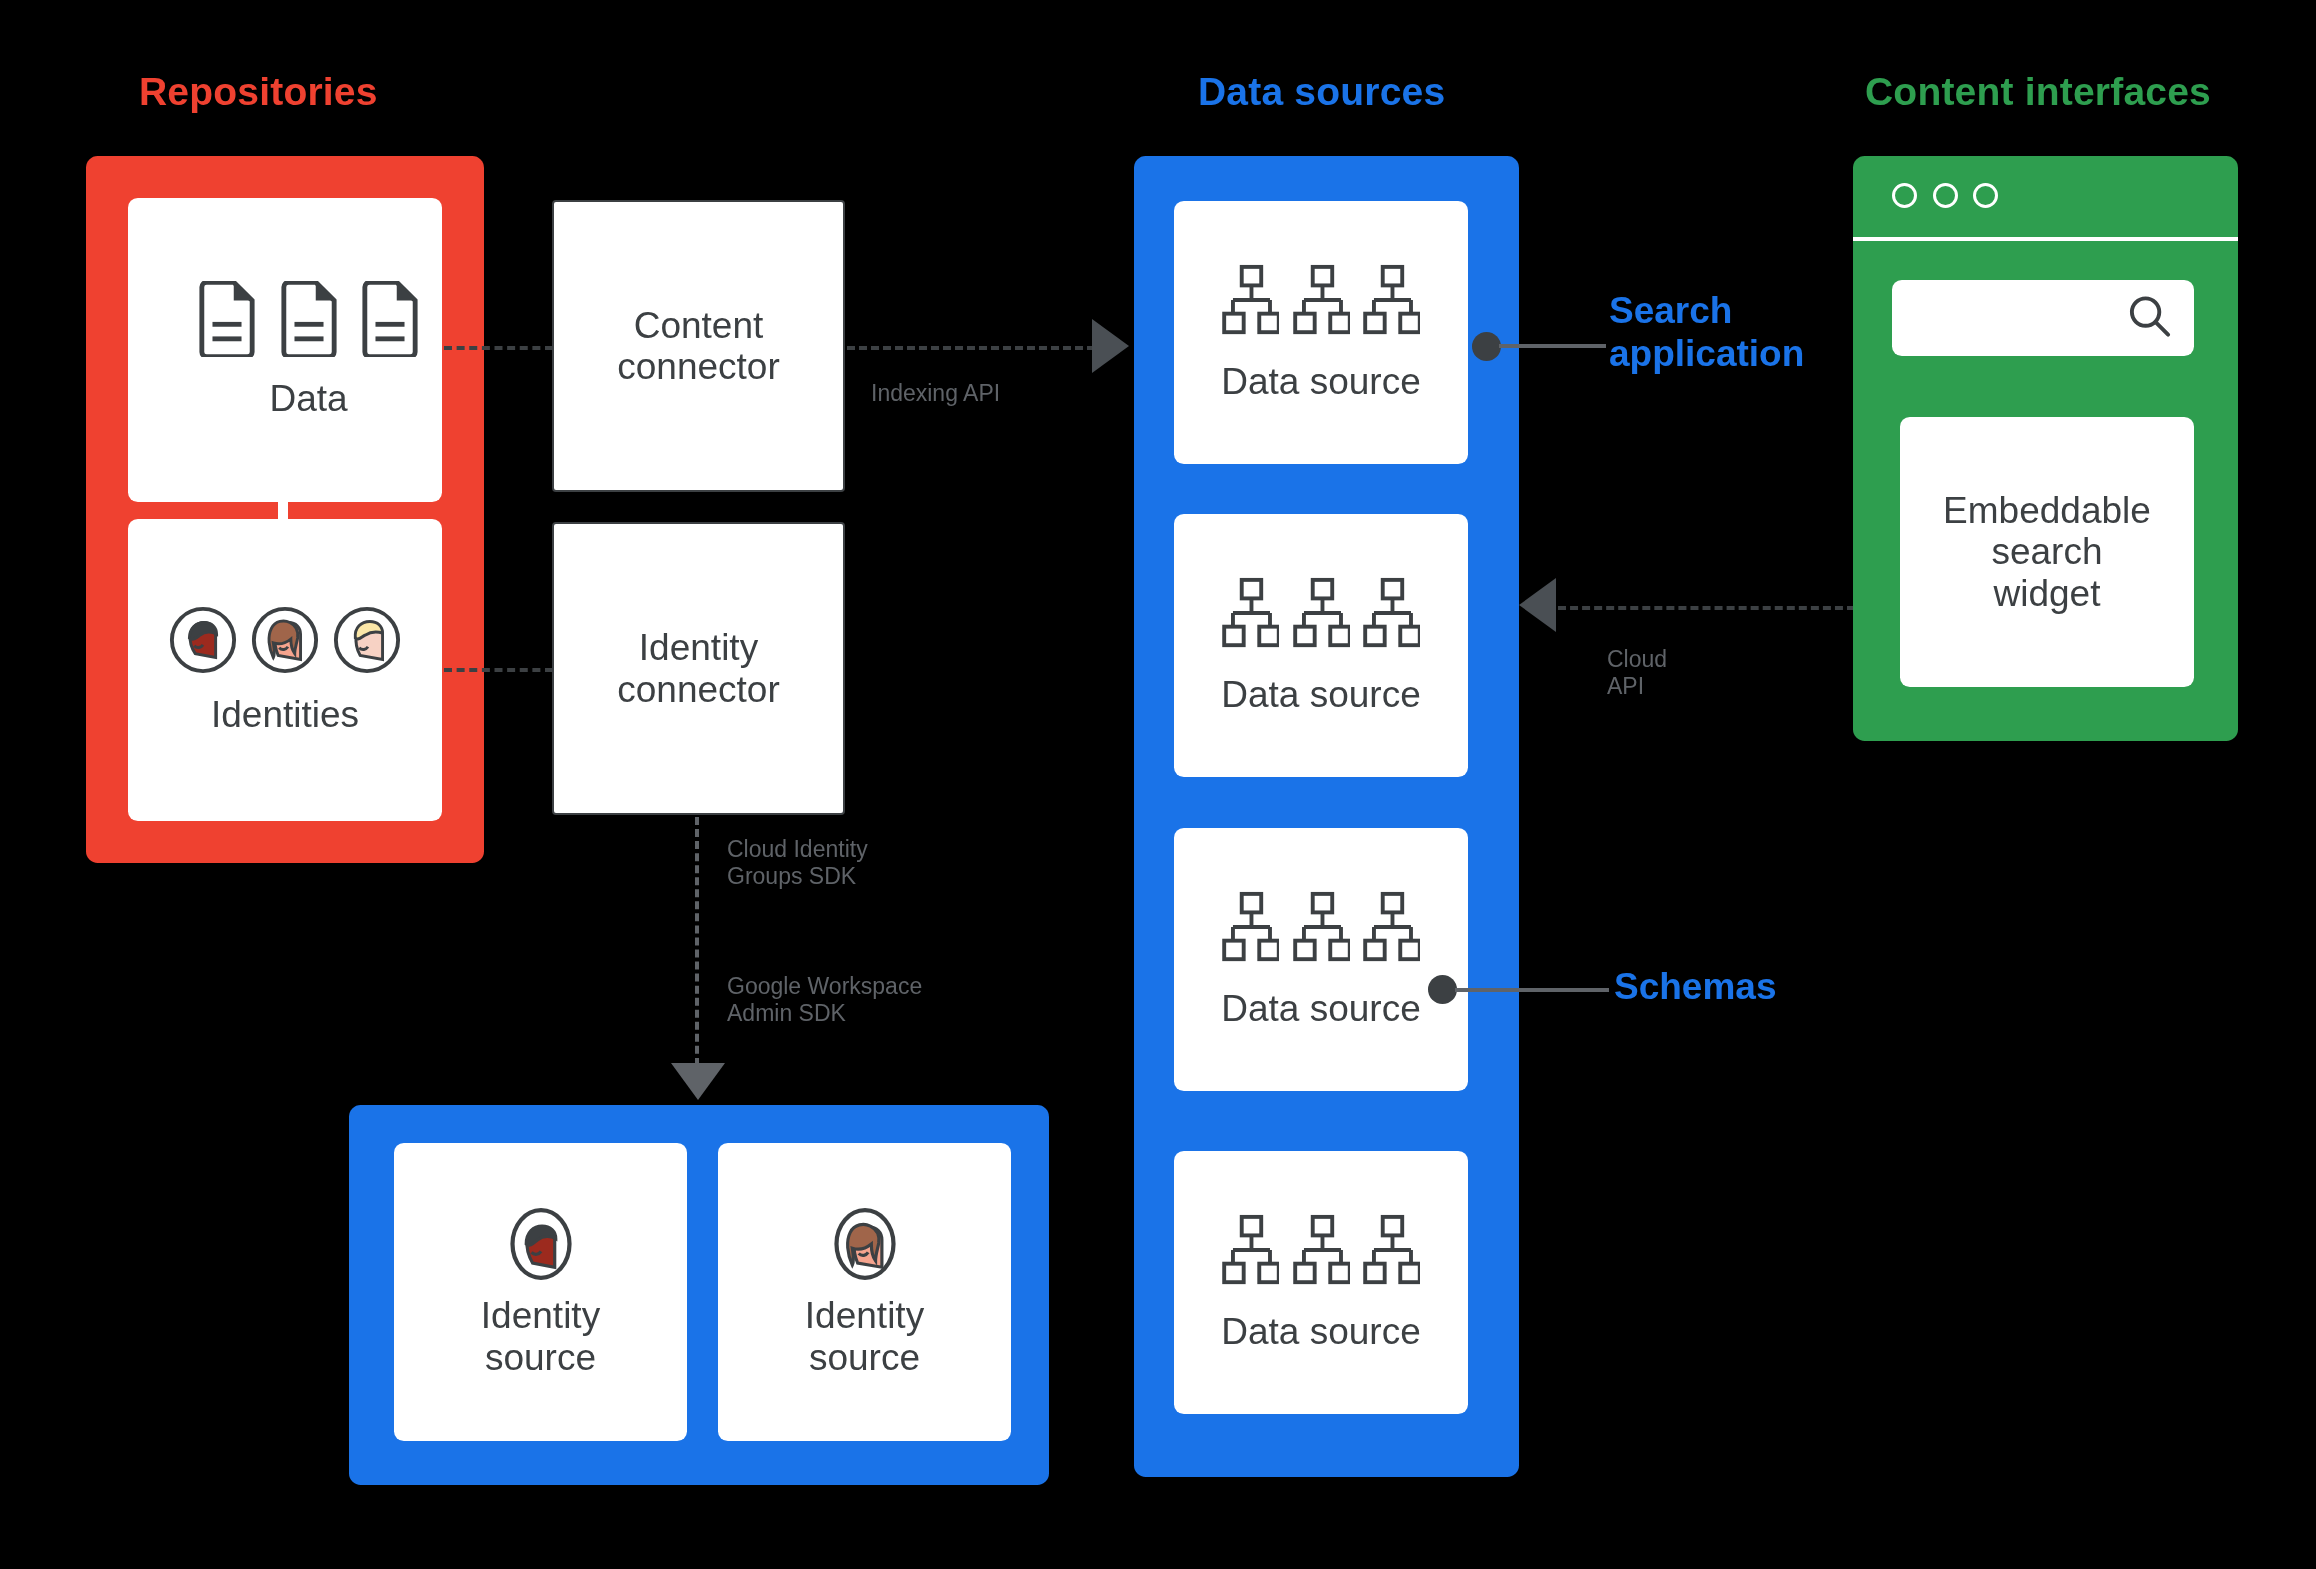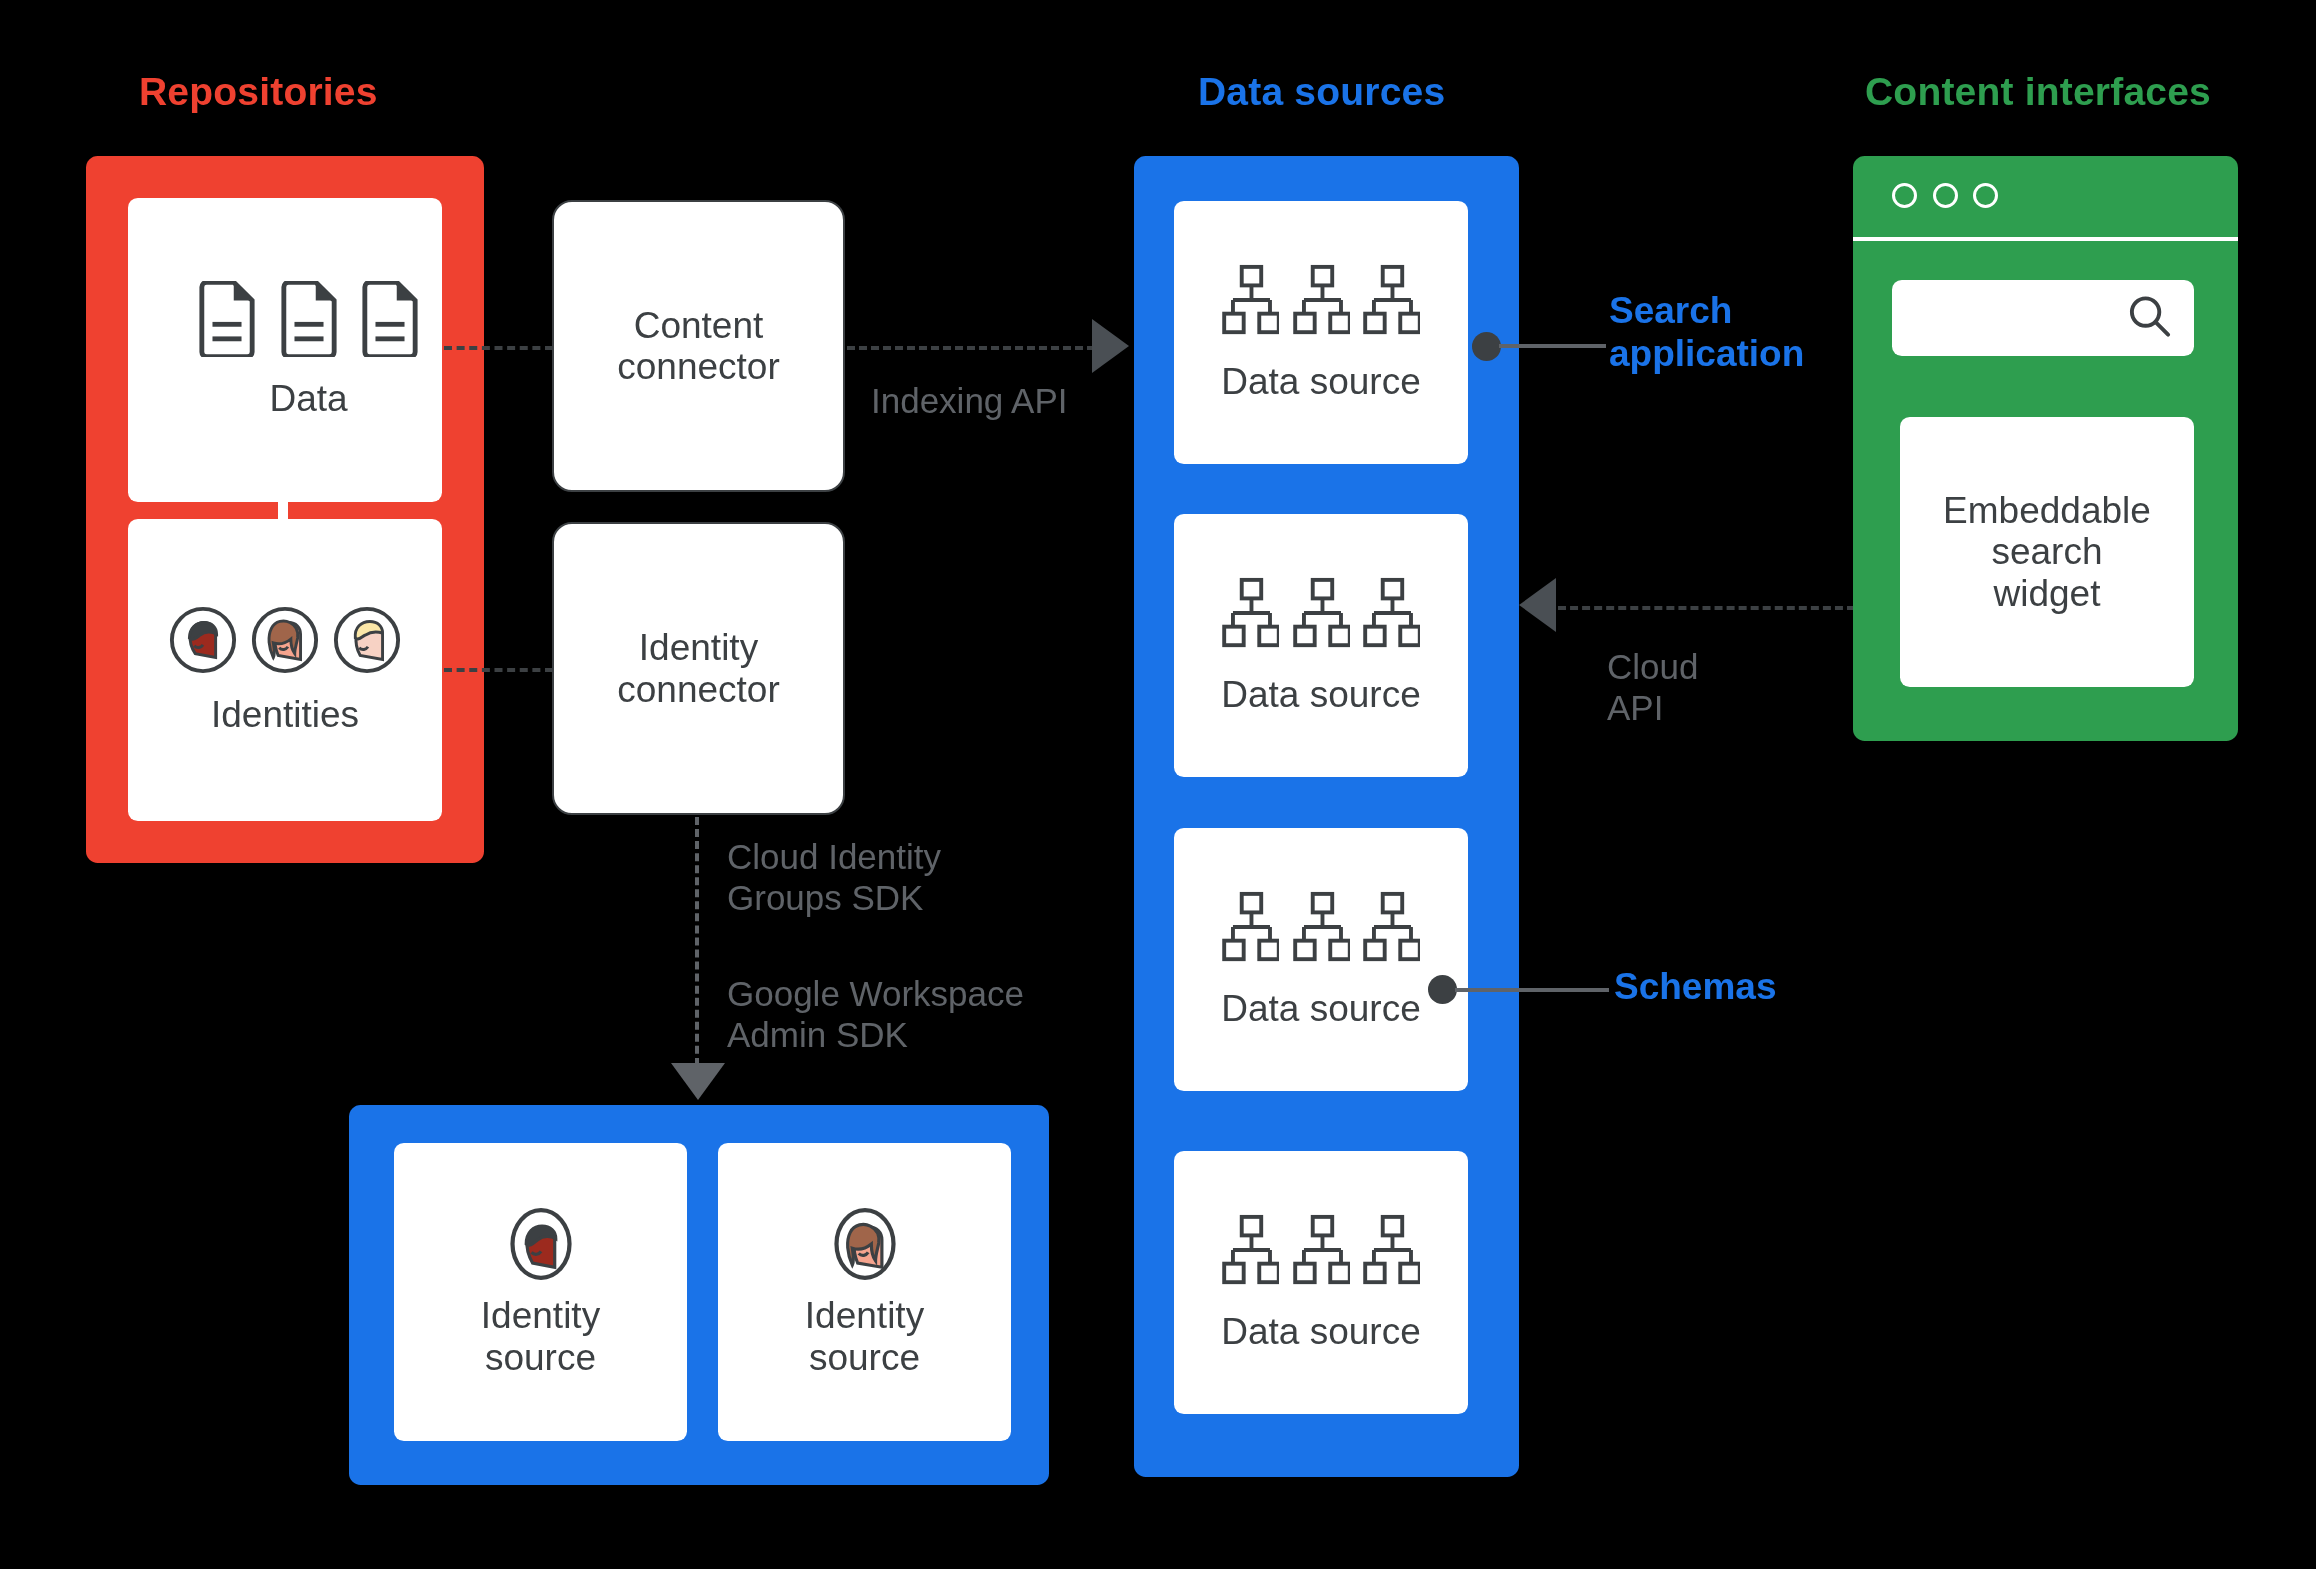--- a/index.html
+++ b/index.html
@@ -74,21 +74,21 @@
   }
 
   
   .card-data      { left: 128px; top: 198px; width: 314px; height: 304px; padding-left: 47px; }
   .card-identities{ left: 128px; top: 519px; width: 314px; height: 302px; }
 
   
   .card-outline {
     background: #ffffff;
     border: 2.9px solid #3c4043;
-    border-radius: 20px;
+    border-radius: 4px;
     display: flex;
     align-items: center;
     justify-content: center;
     box-sizing: border-box;
   }
   .box-content-connector  { left: 552px; top: 200px; width: 293px; height: 292px; }
   .box-identity-connector { left: 552px; top: 522px; width: 293px; height: 293px; }
 
   
   .ds-card { left: 1174px; top: 201px; width: 294px; height: 263px; }
@@ -188,21 +188,21 @@
   
   .tee-vert {
     left: 278px; top: 499px;
     width: 9.8px; height: 23.4px;
     background: #ffffff;
   }
 
   
   .edge-label {
     color: #5f6368;
-    font-size: 35px;
+    font-size: 23px;
     line-height: 1.18;
     white-space: pre-line;
   }
   .callout-label {
     color: #1a73e8;
     font-size: 37px;
     font-weight: bold;
     line-height: 1.15;
     white-space: pre-line;
   }

